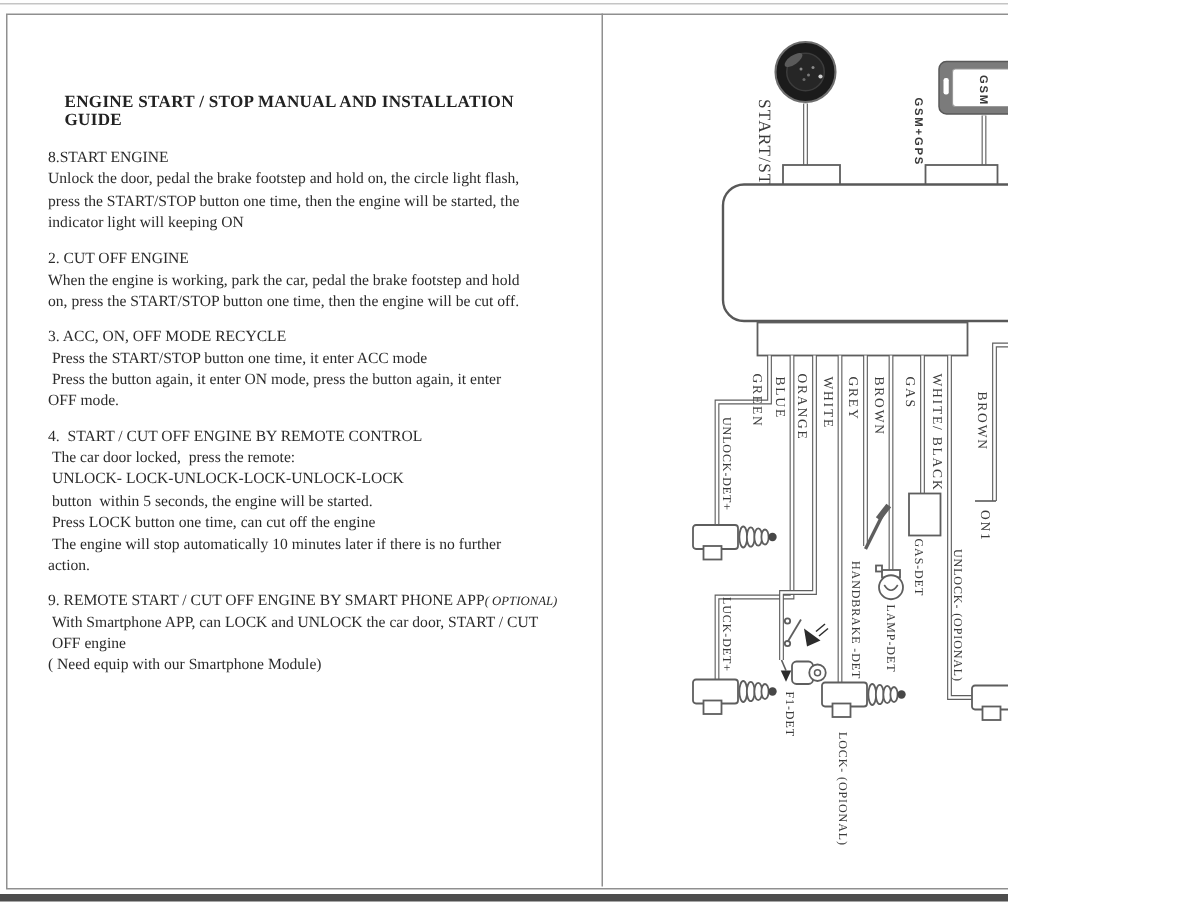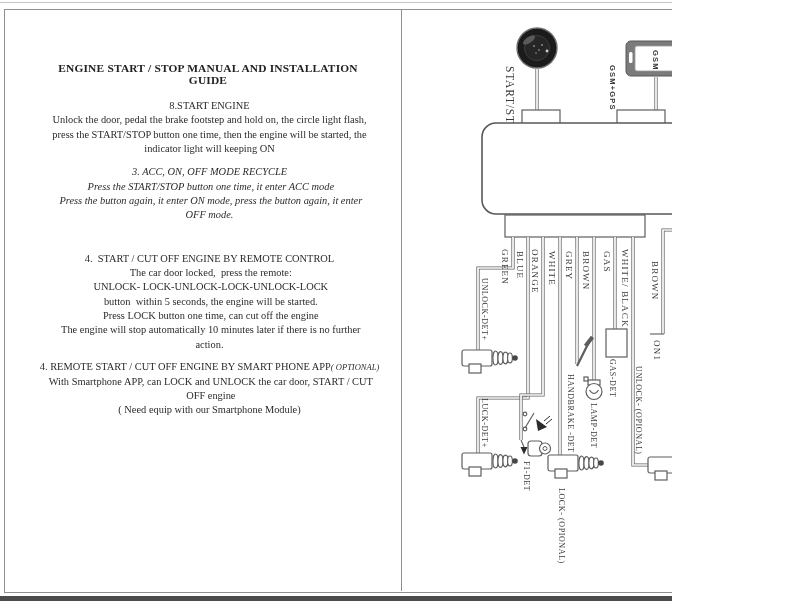--- a/index.html
+++ b/index.html
@@ -1,26 +1,26 @@
 <!DOCTYPE html>
 <html><head>
 <meta charset="utf-8">
 <style>
   html,body{margin:0;padding:0;background:#fff;}
   .page{position:relative;width:672px;height:607px;background:#fefefe;overflow:hidden;
-        font-family:"Liberation Serif", serif;color:#2e2e2e;text-align:center;}
+        font-family:"Liberation Serif", serif;color:#2e2e2e;}
   .topline{position:absolute;left:0;top:2px;width:800px;height:1px;background:#c4c4c4;}
   .frame{position:absolute;left:4px;top:9px;width:790px;height:582px;border:1px solid #8f8f8f;background:#fff;}
   .divider{position:absolute;left:401px;top:9px;width:1px;height:582px;background:#8f8f8f;}
   .bottomline{position:absolute;left:0;top:596px;width:800px;height:5px;background:#4c4c4c;}
 
   .textpanel{position:absolute;left:5px;top:10px;width:392px;height:580px;padding:0;}
   .title{margin:52px 0 13px 38px;width:330px;font-size:11.4px;font-weight:bold;letter-spacing:0.2px;color:#222;}
   .para{margin:0 10px 0 27px;font-size:10.4px;line-height:14.35px;white-space:pre-wrap;color:#2b2b2b;}
-  .m1{margin-top:0;} .m2{margin-top:10px;} .m3{margin-top:9px;font-style:italic;} .m4{margin-top:29px;}
+  .m1{margin-top:0;} .m2{margin-top:10px;} .m3{margin-top:9px;} .m4{margin-top:9px;}
   .m5{margin-top:5px;} .m6{margin-top:8px;}
   .small{font-size:8.5px;font-style:italic;}
 
   svg text{fill:#3a3a3a;}
   .dlabel{font-family:"Liberation Serif",serif;font-size:8px;letter-spacing:0.6px;}
   .dlabel-w{font-family:"Liberation Serif",serif;font-size:9px;letter-spacing:1.2px;}
   .dlabel-big{font-family:"Liberation Serif",serif;font-size:11.5px;letter-spacing:0.8px;}
   .dlabel-acc{font-family:"Liberation Serif",serif;font-size:12.5px;font-weight:bold;letter-spacing:1px;}
   .dlabel-gsm{font-family:"Liberation Sans",sans-serif;font-size:7.5px;font-weight:bold;letter-spacing:1.2px;}
   .wire-o{fill:none;stroke:#5e5e5e;stroke-width:3.2;}
@@ -36,32 +36,35 @@
   <div class="frame"></div>
   <div class="divider"></div>
   <div class="bottomline"></div>
 
   <div class="textpanel">
     <div class="title">ENGINE START / STOP MANUAL AND INSTALLATION GUIDE</div>
     <div class="para m1">8.START ENGINE
 Unlock the door, pedal the brake footstep and hold on, the circle light flash,
 press the START/STOP button one time, then the engine will be started, the
 indicator light will keeping ON</div>
+    <div class="para m2">2. CUT OFF ENGINE
+When the engine is working, park the car, pedal the brake footstep and hold
+on, press the START/STOP button one time, then the engine will be cut off.</div>
     <div class="para m3">3. ACC, ON, OFF MODE RECYCLE
  Press the START/STOP button one time, it enter ACC mode
  Press the button again, it enter ON mode, press the button again, it enter
 OFF mode.</div>
     <div class="para m4">4.  START / CUT OFF ENGINE BY REMOTE CONTROL
  The car door locked,  press the remote:
  UNLOCK- LOCK-UNLOCK-LOCK-UNLOCK-LOCK
  button  within 5 seconds, the engine will be started.
  Press LOCK button one time, can cut off the engine
  The engine will stop automatically 10 minutes later if there is no further
 action.</div>
-    <div class="para m6"><span>4. REMOTE START / CUT OFF ENGINE BY SMART PHONE APP</span><span class="small">( OPTIONAL)</span><span>
+    <div class="para m6"><span>9. REMOTE START / CUT OFF ENGINE BY SMART PHONE APP</span><span class="small">( OPTIONAL)</span><span>
  With Smartphone APP, can LOCK and UNLOCK the car door, START / CUT
  OFF engine
 ( Need equip with our Smartphone Module)</span></div>
   </div>
 
   <svg style="position:absolute;left:401px;top:9px;" width="394" height="583" viewBox="401 9 394 583" xmlns="http://www.w3.org/2000/svg">
     <defs>
       <g id="plug">
         <rect x="0" y="0" width="30" height="16" rx="2" class="shape"></rect>
         <rect x="7" y="14" width="12" height="9" class="shape"></rect>

